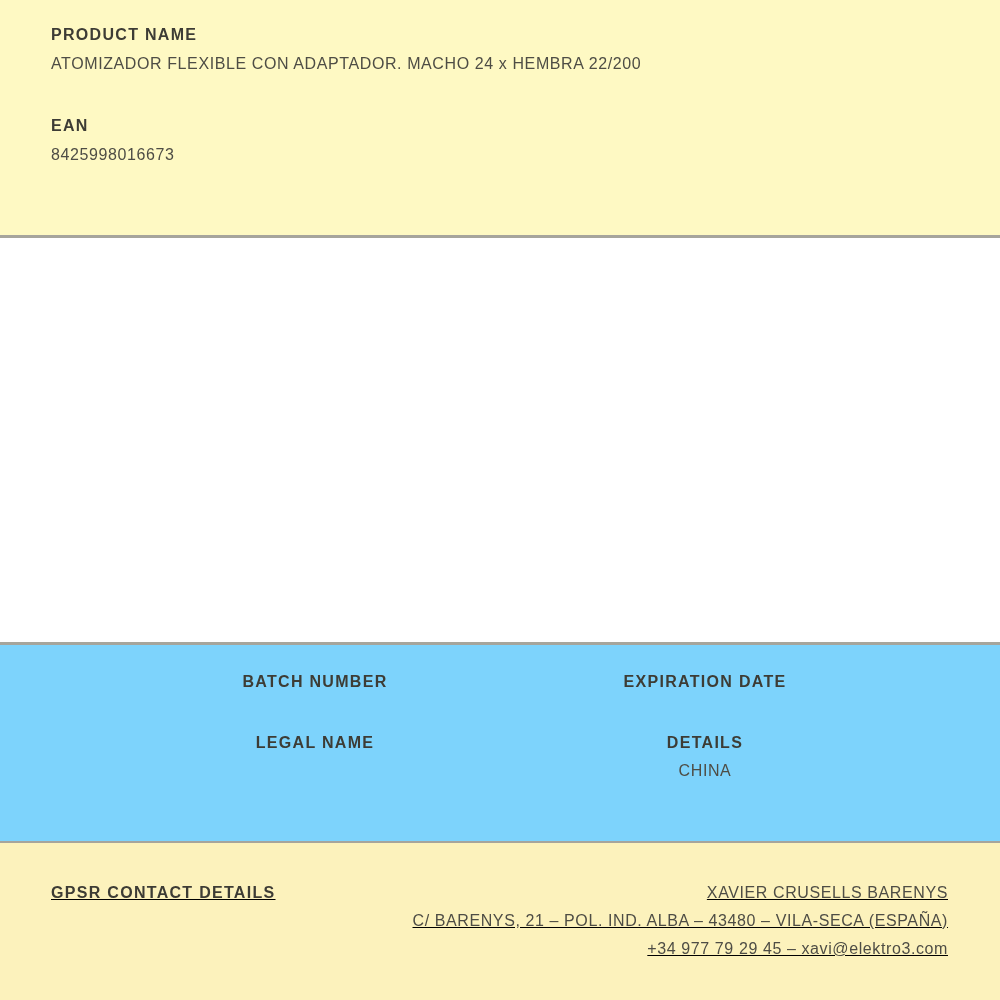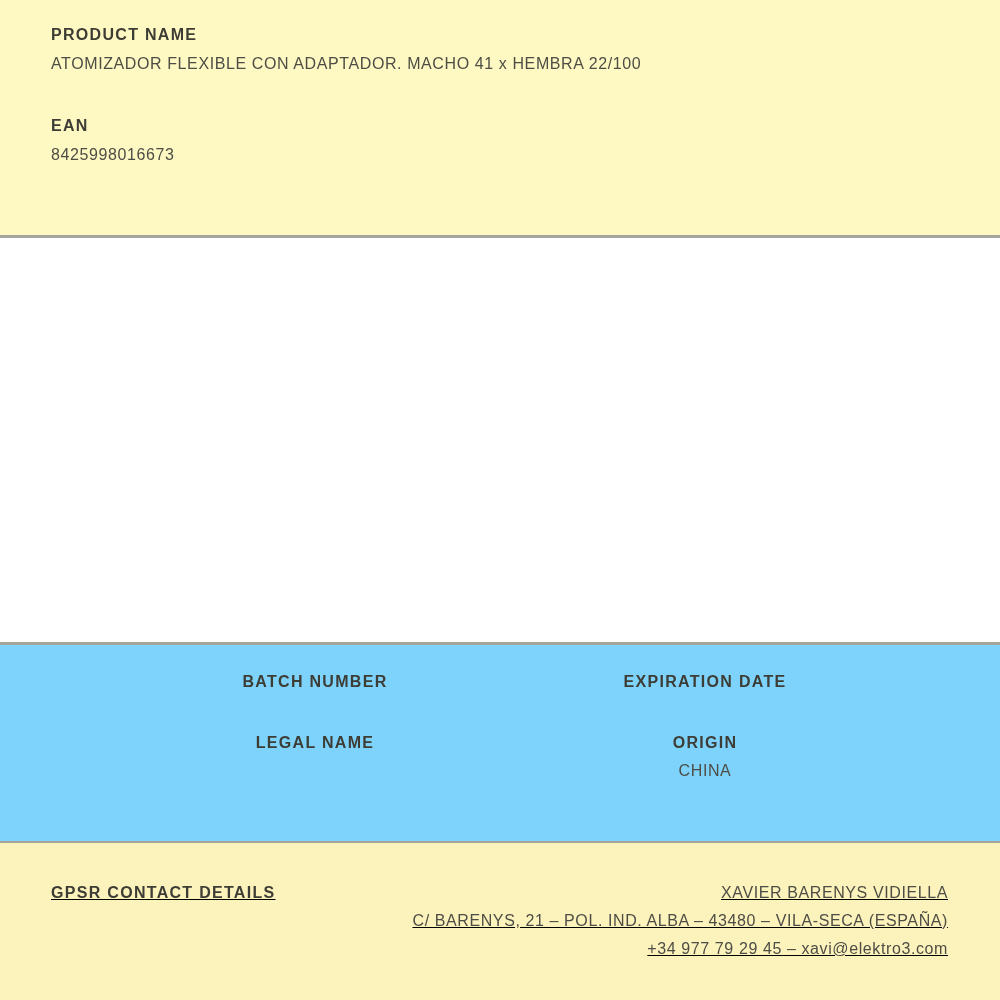--- a/index.html
+++ b/index.html
@@ -70,21 +70,21 @@
   .gpsr-contact-line { display: block; }
 </style>
 </head>
 <body>
 
 <div class="label-sheet">
 
   <div class="section-product">
     <div class="product-name-block">
       <div class="field-label">PRODUCT NAME</div>
-      <div class="field-value">ATOMIZADOR FLEXIBLE CON ADAPTADOR. MACHO 41 x HEMBRA 22/100</div>
+      <div class="field-value">ATOMIZADOR FLEXIBLE CON ADAPTADOR. MACHO 24 x HEMBRA 22/200</div>
     </div>
     <div class="ean-block">
       <div class="field-label">EAN</div>
       <div class="field-value">8425998016673</div>
     </div>
   </div>
 
   <div class="section-image"></div>
 
   <div class="section-details">
@@ -96,28 +96,28 @@
       <div class="details-cell">
         <div class="field-label">EXPIRATION DATE</div>
         <div class="field-value"></div>
       </div>
     </div>
     <div class="details-row">
       <div class="details-cell">
         <div class="field-label">LEGAL NAME</div>
       </div>
       <div class="details-cell">
-        <div class="field-label">ORIGIN</div>
+        <div class="field-label">DETAILS</div>
         <div class="field-value">CHINA</div>
       </div>
     </div>
   </div>
 
   <div class="section-gpsr">
     <div class="gpsr-title">GPSR CONTACT DETAILS</div>
     <div class="gpsr-contact">
-      <span class="gpsr-contact-line">XAVIER BARENYS VIDIELLA</span>
+      <span class="gpsr-contact-line">XAVIER CRUSELLS BARENYS</span>
       <span class="gpsr-contact-line">C/ BARENYS, 21 – POL. IND. ALBA – 43480 – VILA-SECA (ESPAÑA)</span>
       <span class="gpsr-contact-line">+34 977 79 29 45 – xavi@elektro3.com</span>
     </div>
   </div>
 
 </div>
 
 </body></html>

